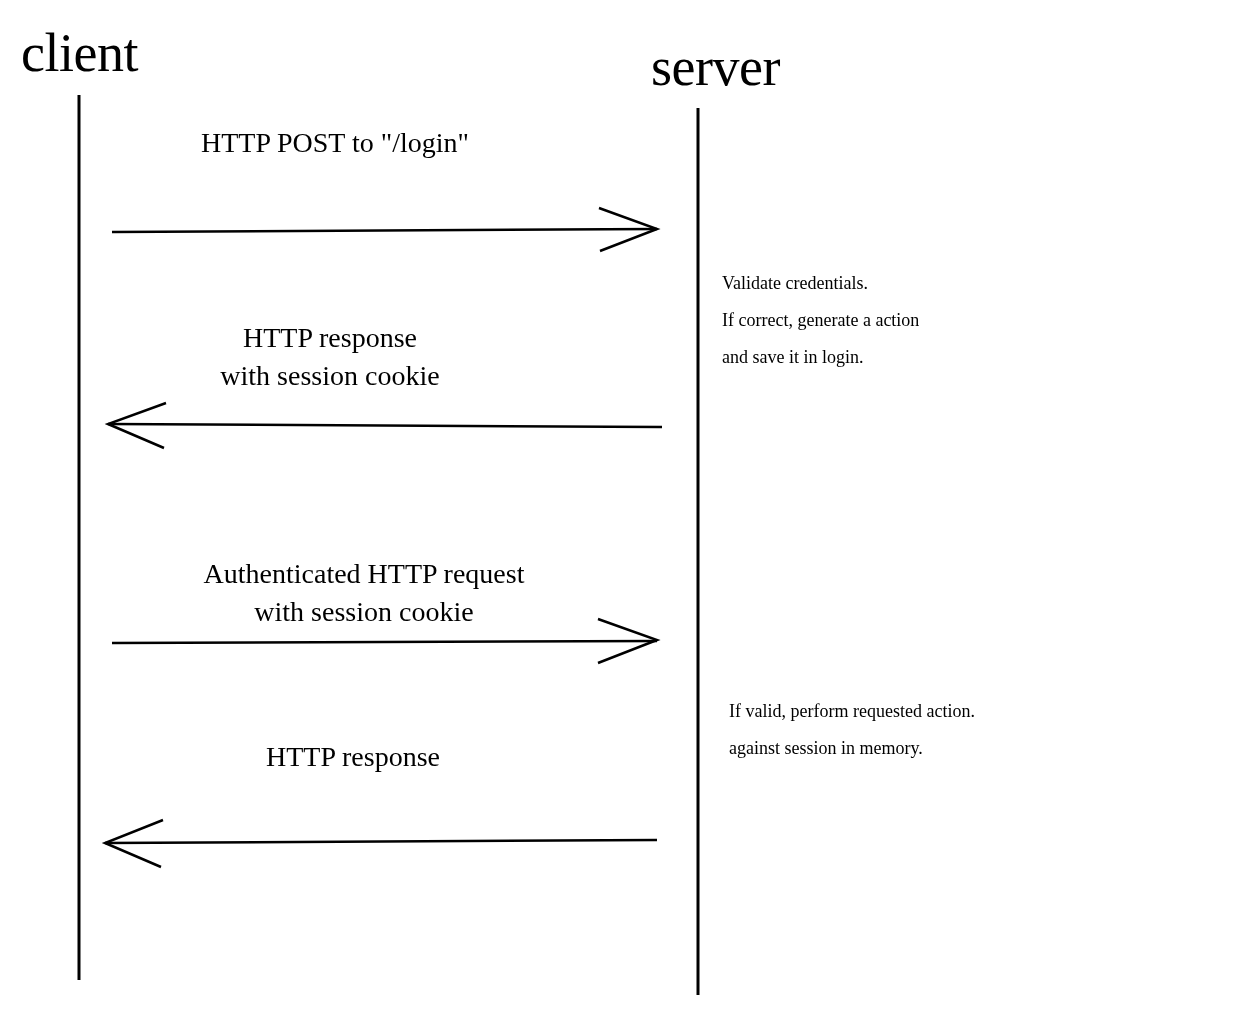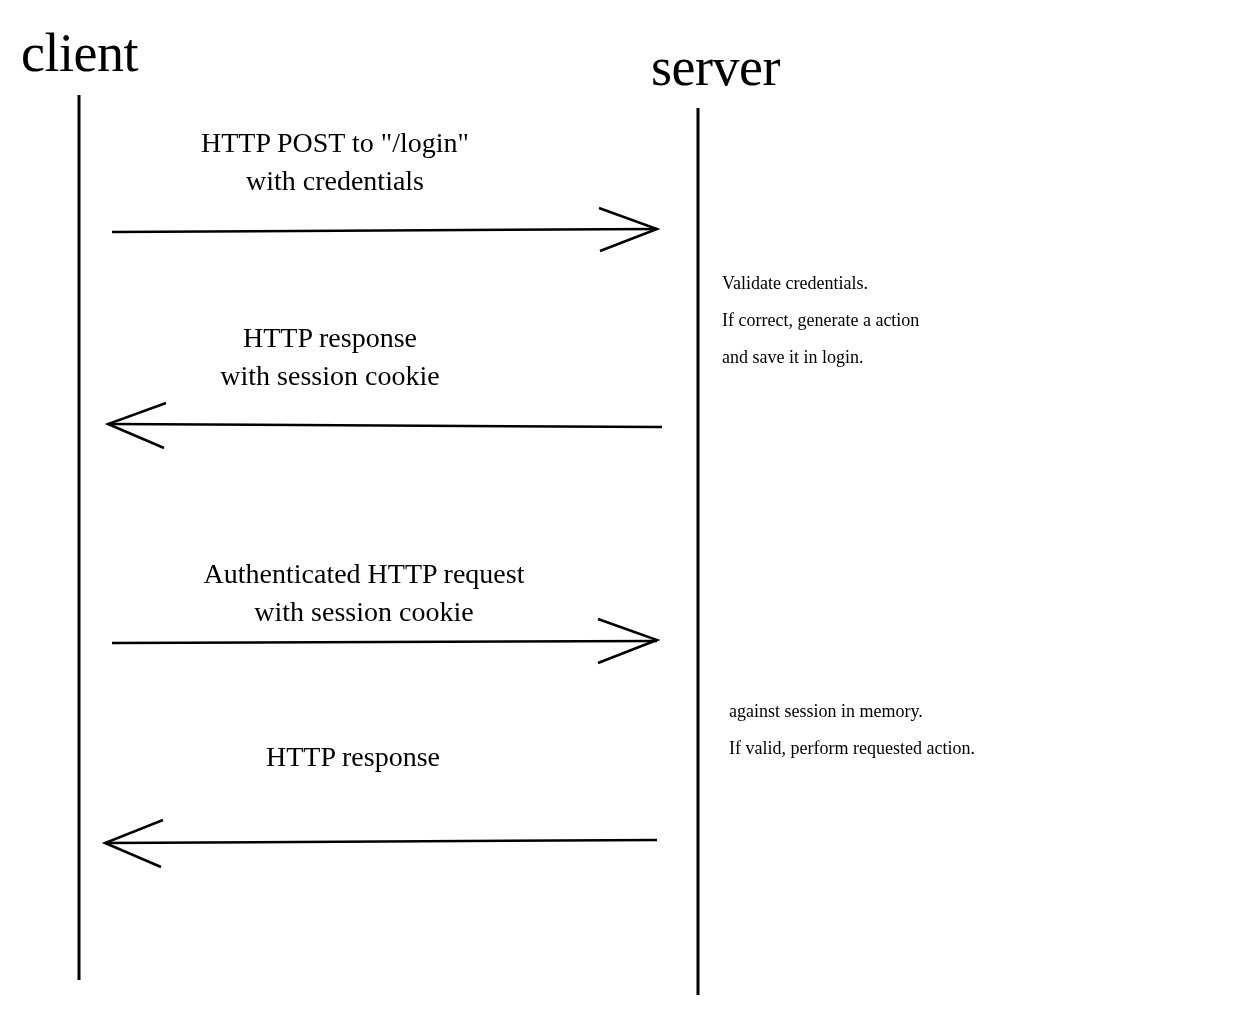--- a/index.html
+++ b/index.html
@@ -89,21 +89,20 @@
       <line x1="657" y1="840" x2="105" y2="843" stroke-width="2.5"></line>
       <polyline points="163,820 105,843 161,867" stroke-width="2.5"></polyline>
     </g>
   </svg>
 
   <div class="actor-label actor-client">client</div>
   <div class="actor-label actor-server">server</div>
 
   <div class="msg-label msg-1">
     <div>HTTP POST to "/login"</div>
-    <div>with credentials</div>
   </div>
 
   <div class="msg-label msg-2">
     <div>HTTP response</div>
     <div>with session cookie</div>
   </div>
 
   <div class="msg-label msg-3">
     <div>Authenticated HTTP request</div>
     <div>with session cookie</div>
@@ -113,17 +112,17 @@
     <div>HTTP response</div>
   </div>
 
   <div class="server-note note-1">
     <div>Validate credentials.</div>
     <div>If correct, generate a action</div>
     <div>and save it in login.</div>
   </div>
 
   <div class="server-note note-2">
+    <div>If valid, perform requested action.</div>
     <div>against session in memory.</div>
-    <div>If valid, perform requested action.</div>
   </div>
 
 </div>
 
 </body></html>

